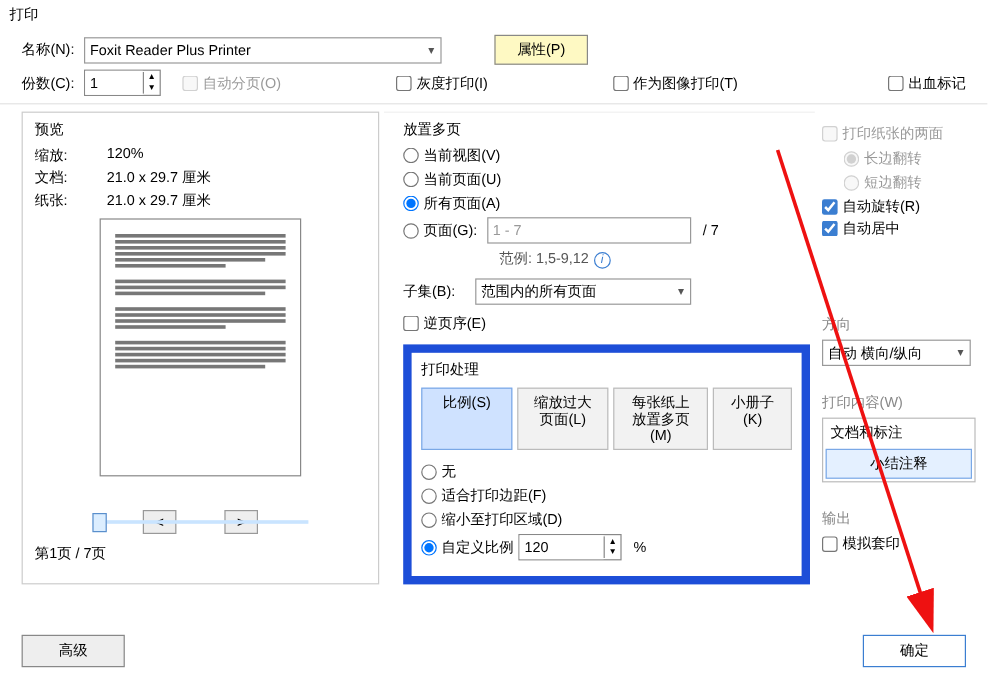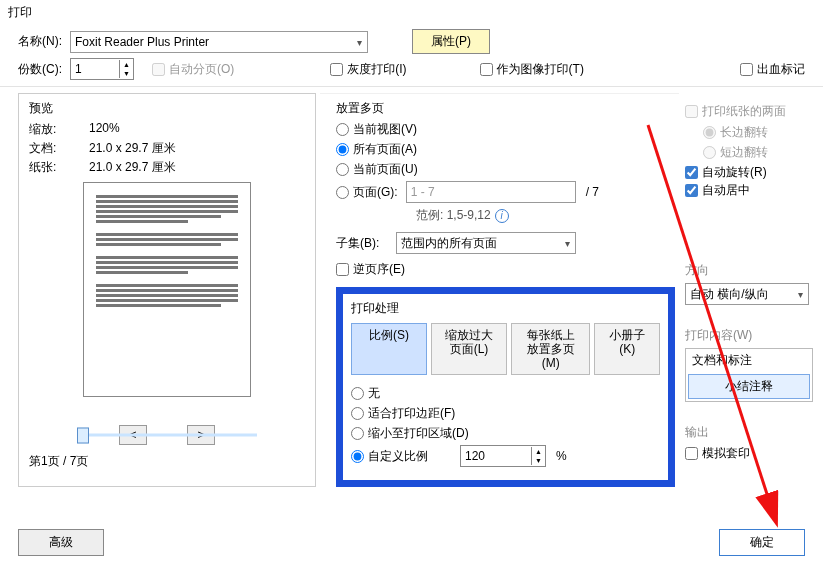--- a/index.html
+++ b/index.html
@@ -85,21 +85,21 @@
         </span>
     </span>
     <label class="chk disabled" style="margin-left:10px;">
       <input type="checkbox" disabled="" style=""> 
         <span>自动分页(O)</span>
     </label>
     <label class="chk" style="margin-left:88px;">
       <input type="checkbox" style=""> 
         <span>灰度打印(I)</span>
     </label>
-    <label class="chk" style="margin-left:65px;">
+    <label class="chk" style="margin-left:96px;">
       <input type="checkbox" style=""> 
         <span>作为图像打印(T)</span>
     </label>
     <label class="chk" style="margin-left:auto;">
       <input type="checkbox" style=""> 
         <span>出血标记</span>
     </label>
   </div>
 </div>
 
@@ -160,26 +160,26 @@
   </div>
 
   <div class="col-center">
     <div class="section-title">放置多页</div>
     <div class="range-box">
       <label class="radio-row">
           <input type="radio" name="rng" style=""> 
           <span>当前视图(V)</span>
         </label>
       <label class="radio-row">
+          <input type="radio" name="rng" style=""> 
+          <span>当前页面(U)</span>
+        </label>
+      <label class="radio-row">
           <input type="radio" name="rng" checked="" style=""> 
           <span>所有页面(A)</span>
-        </label>
-      <label class="radio-row">
-          <input type="radio" name="rng" style=""> 
-          <span>当前页面(U)</span>
         </label>
       <div class="radio-row">
         <input type="radio" name="rng" style="">
         <span>页面(G):</span>
         <input type="text" style="width: 170px; margin-left: 4px; color: rgb(153, 153, 153);" value="1 - 7">
         <span style="margin-left:6px;">/ 7</span>
       </div>
       <div class="hint">
         <span>范例: 1,5-9,12</span><span class="info-i">i</span>
       </div>
@@ -213,21 +213,21 @@
           <input type="radio" name="sc" style=""> 
           <span>适合打印边距(F)</span>
         </label>
       <label class="radio-row">
           <input type="radio" name="sc" style=""> 
           <span>缩小至打印区域(D)</span>
         </label>
       <div class="radio-row">
         <input type="radio" name="sc" checked="" style="">
         <span>自定义比例</span>
-        <span class="spin" style="margin-left:28px;">
+        <span class="spin" style="">
           <input type="text" value="120" style="">
           <span class="arrows">
               <span>▲</span>
               <span>▼</span>
             </span>
         </span>
         <span style="margin-left:6px;">%</span>
       </div>
     </div>
   </div>

